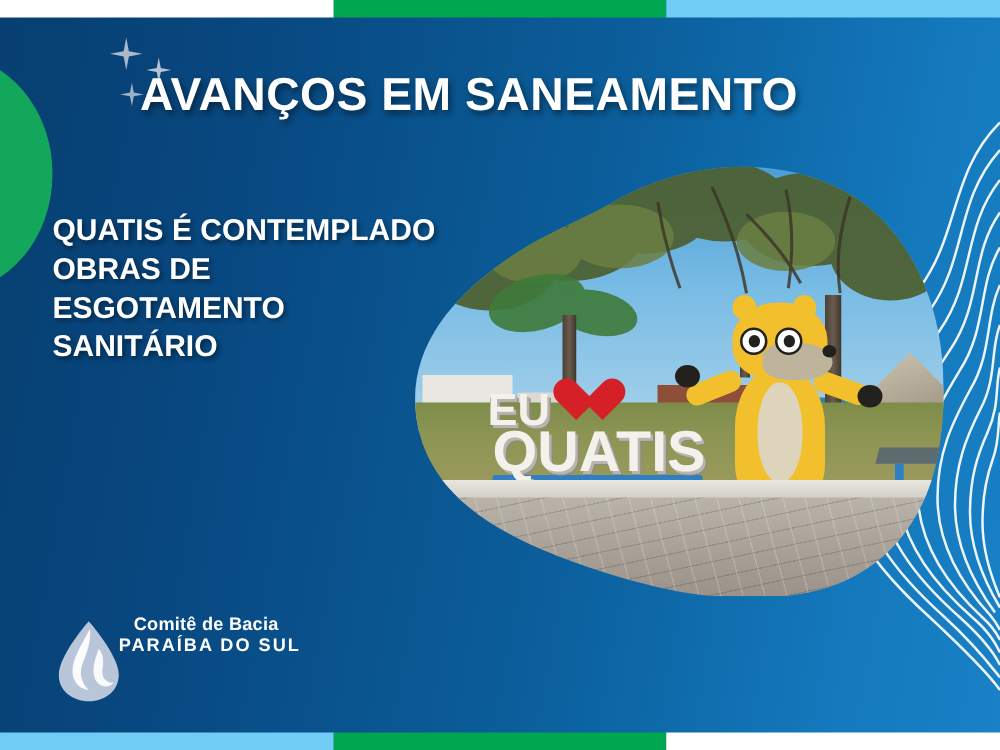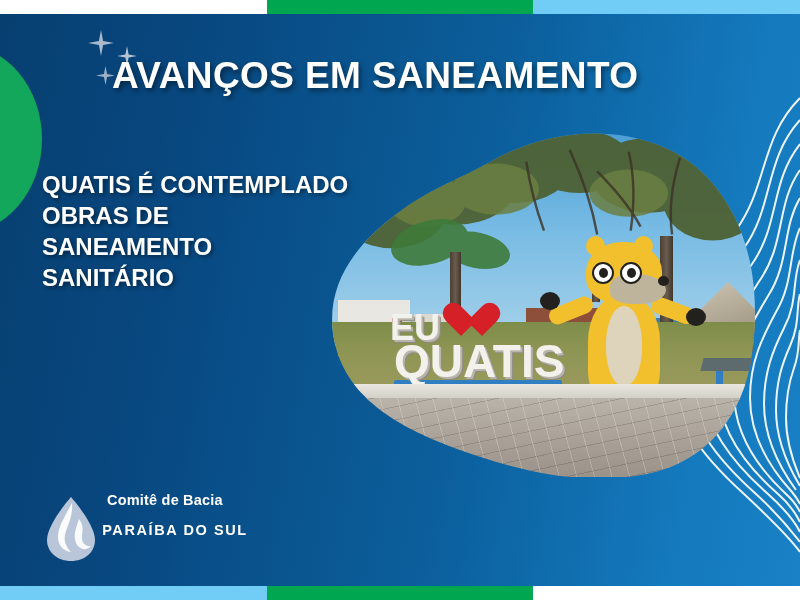--- a/index.html
+++ b/index.html
@@ -123,21 +123,21 @@
   .ptable{position:absolute;left:372px;top:226px;width:74px;height:58px;}
   .pt-top{position:absolute;left:0;top:0;width:74px;height:13px;background:#5d6b6f;transform:skewX(-14deg);}
   .pt-leg{position:absolute;top:13px;width:7px;height:45px;background:#2f7fc2;}
 
   
   .logo{position:absolute;left:45px;top:492px;width:205px;height:76px;}
   .drop{position:absolute;left:0;top:4px;width:52px;height:66px;}
   .logo-txt{position:absolute;left:50px;top:0;width:160px;color:#fff;}
   .logo-top{font-size:14.5px;font-weight:bold;letter-spacing:.2px;margin-left:12px;}
   .logo-mid{font-size:39px;font-weight:bold;line-height:.88;letter-spacing:-1px;margin-top:-1px;}
-  .logo-bot{font-size:14.5px;font-weight:bold;letter-spacing:1.6px;margin-top:14px;text-align:center;}
+  .logo-bot{font-size:14.5px;font-weight:bold;letter-spacing:1.6px;margin-top:1px;}
 </style>
 </head>
 <body>
 
 <div class="stage">
 
   <div class="strip top">
     <div class="seg w"></div>
     <div class="seg g"></div>
     <div class="seg b"></div>
@@ -173,21 +173,21 @@
     <svg width="19" height="19" viewBox="0 0 26 26">
         <path d="M13 0 L15.1 10.9 L26 13 L15.1 15.1 L13 26 L10.9 15.1 L0 13 L10.9 10.9 Z" fill="#9fb0c4"></path>
       </svg>
   </div>
 
   <div class="headline">AVANÇOS EM SANEAMENTO</div>
 
   <div class="body-copy">
     <div>QUATIS É CONTEMPLADO</div>
     <div>OBRAS DE</div>
-    <div>SANEAMENTO</div>
+    <div>ESGOTAMENTO</div>
     <div>SANITÁRIO</div>
   </div>
 
   <div class="photo-wrap">
     <div class="photo">
       <div class="sky"></div>
 
       <svg class="canopy" viewBox="0 0 425 175">
         <g fill="#4d6033" opacity="0.95">
           <ellipse cx="60" cy="78" rx="56" ry="40"></ellipse>

